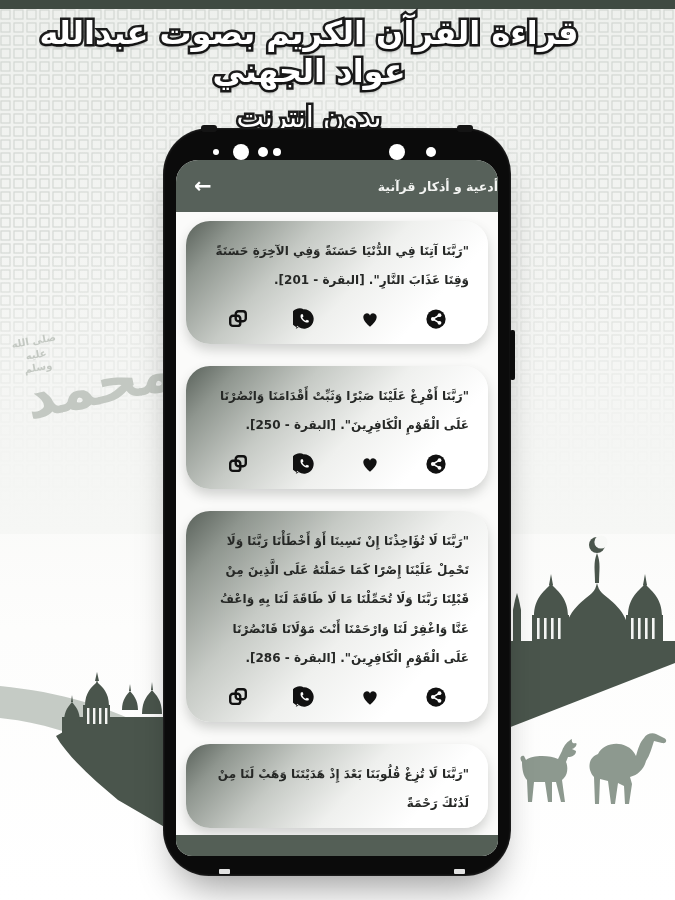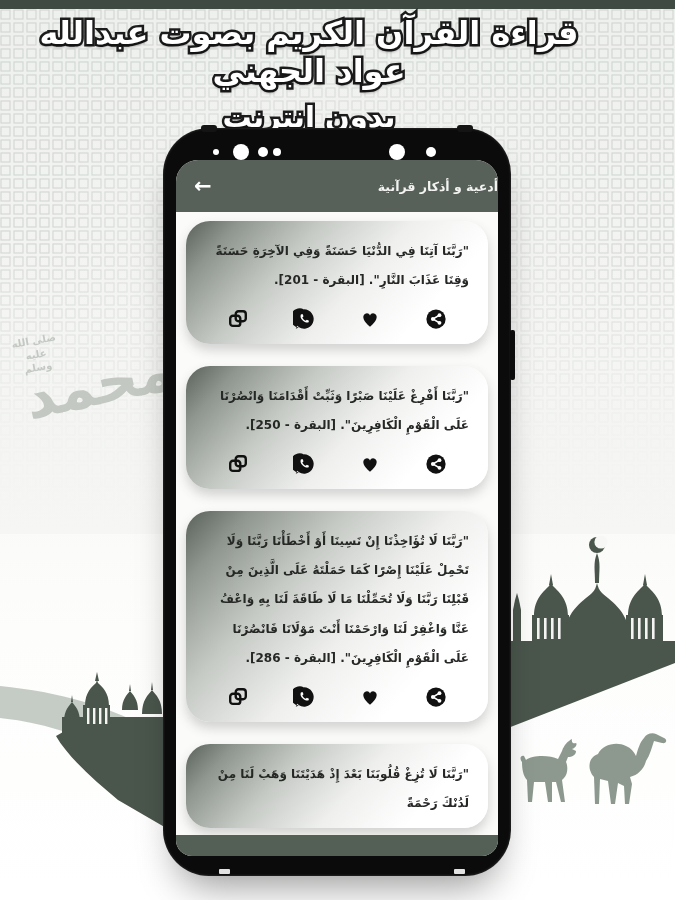--- a/index.html
+++ b/index.html
@@ -15,21 +15,21 @@
   .pattern-fade{position:absolute;left:0;top:9px;width:675px;height:525px;
     background:
       linear-gradient(to bottom,rgba(241,242,239,0) 0%,rgba(241,242,239,0) 45%,rgba(244,245,243,.9) 80%,#f6f7f5 100%),
       radial-gradient(ellipse 420px 300px at 50% 45%,rgba(243,244,242,.85) 0%,rgba(243,244,242,0) 70%);}
 
   
   .banner{position:absolute;left:0;top:14px;width:618px;text-align:center;z-index:3;}
   .banner .line1{font-size:32px;font-weight:bold;color:#ffffff;
       -webkit-text-stroke:5px #1c1c1c;paint-order:stroke fill;
       text-shadow:0 3px 3px rgba(0,0,0,.35);letter-spacing:1px;}
-  .banner .line2{margin-top:10px;font-size:29px;font-weight:bold;color:#ffffff;
+  .banner .line2{margin-top:10px;font-size:29px;font-weight:normal;color:#ffffff;
       -webkit-text-stroke:5px #1c1c1c;paint-order:stroke fill;
       text-shadow:0 3px 3px rgba(0,0,0,.35);letter-spacing:2px;}
 
   
   .calli{position:absolute;left:6px;top:322px;width:140px;height:160px;color:#c3c8c2;z-index:1;}
   .calli .big{position:absolute;left:18px;top:28px;font-size:58px;font-weight:bold;
       transform:rotate(-12deg);letter-spacing:-2px;}
   .calli .small{position:absolute;left:4px;top:12px;width:52px;font-size:10px;line-height:1.35;
       white-space:pre-line;text-align:center;transform:rotate(-10deg);font-weight:bold;}
 

